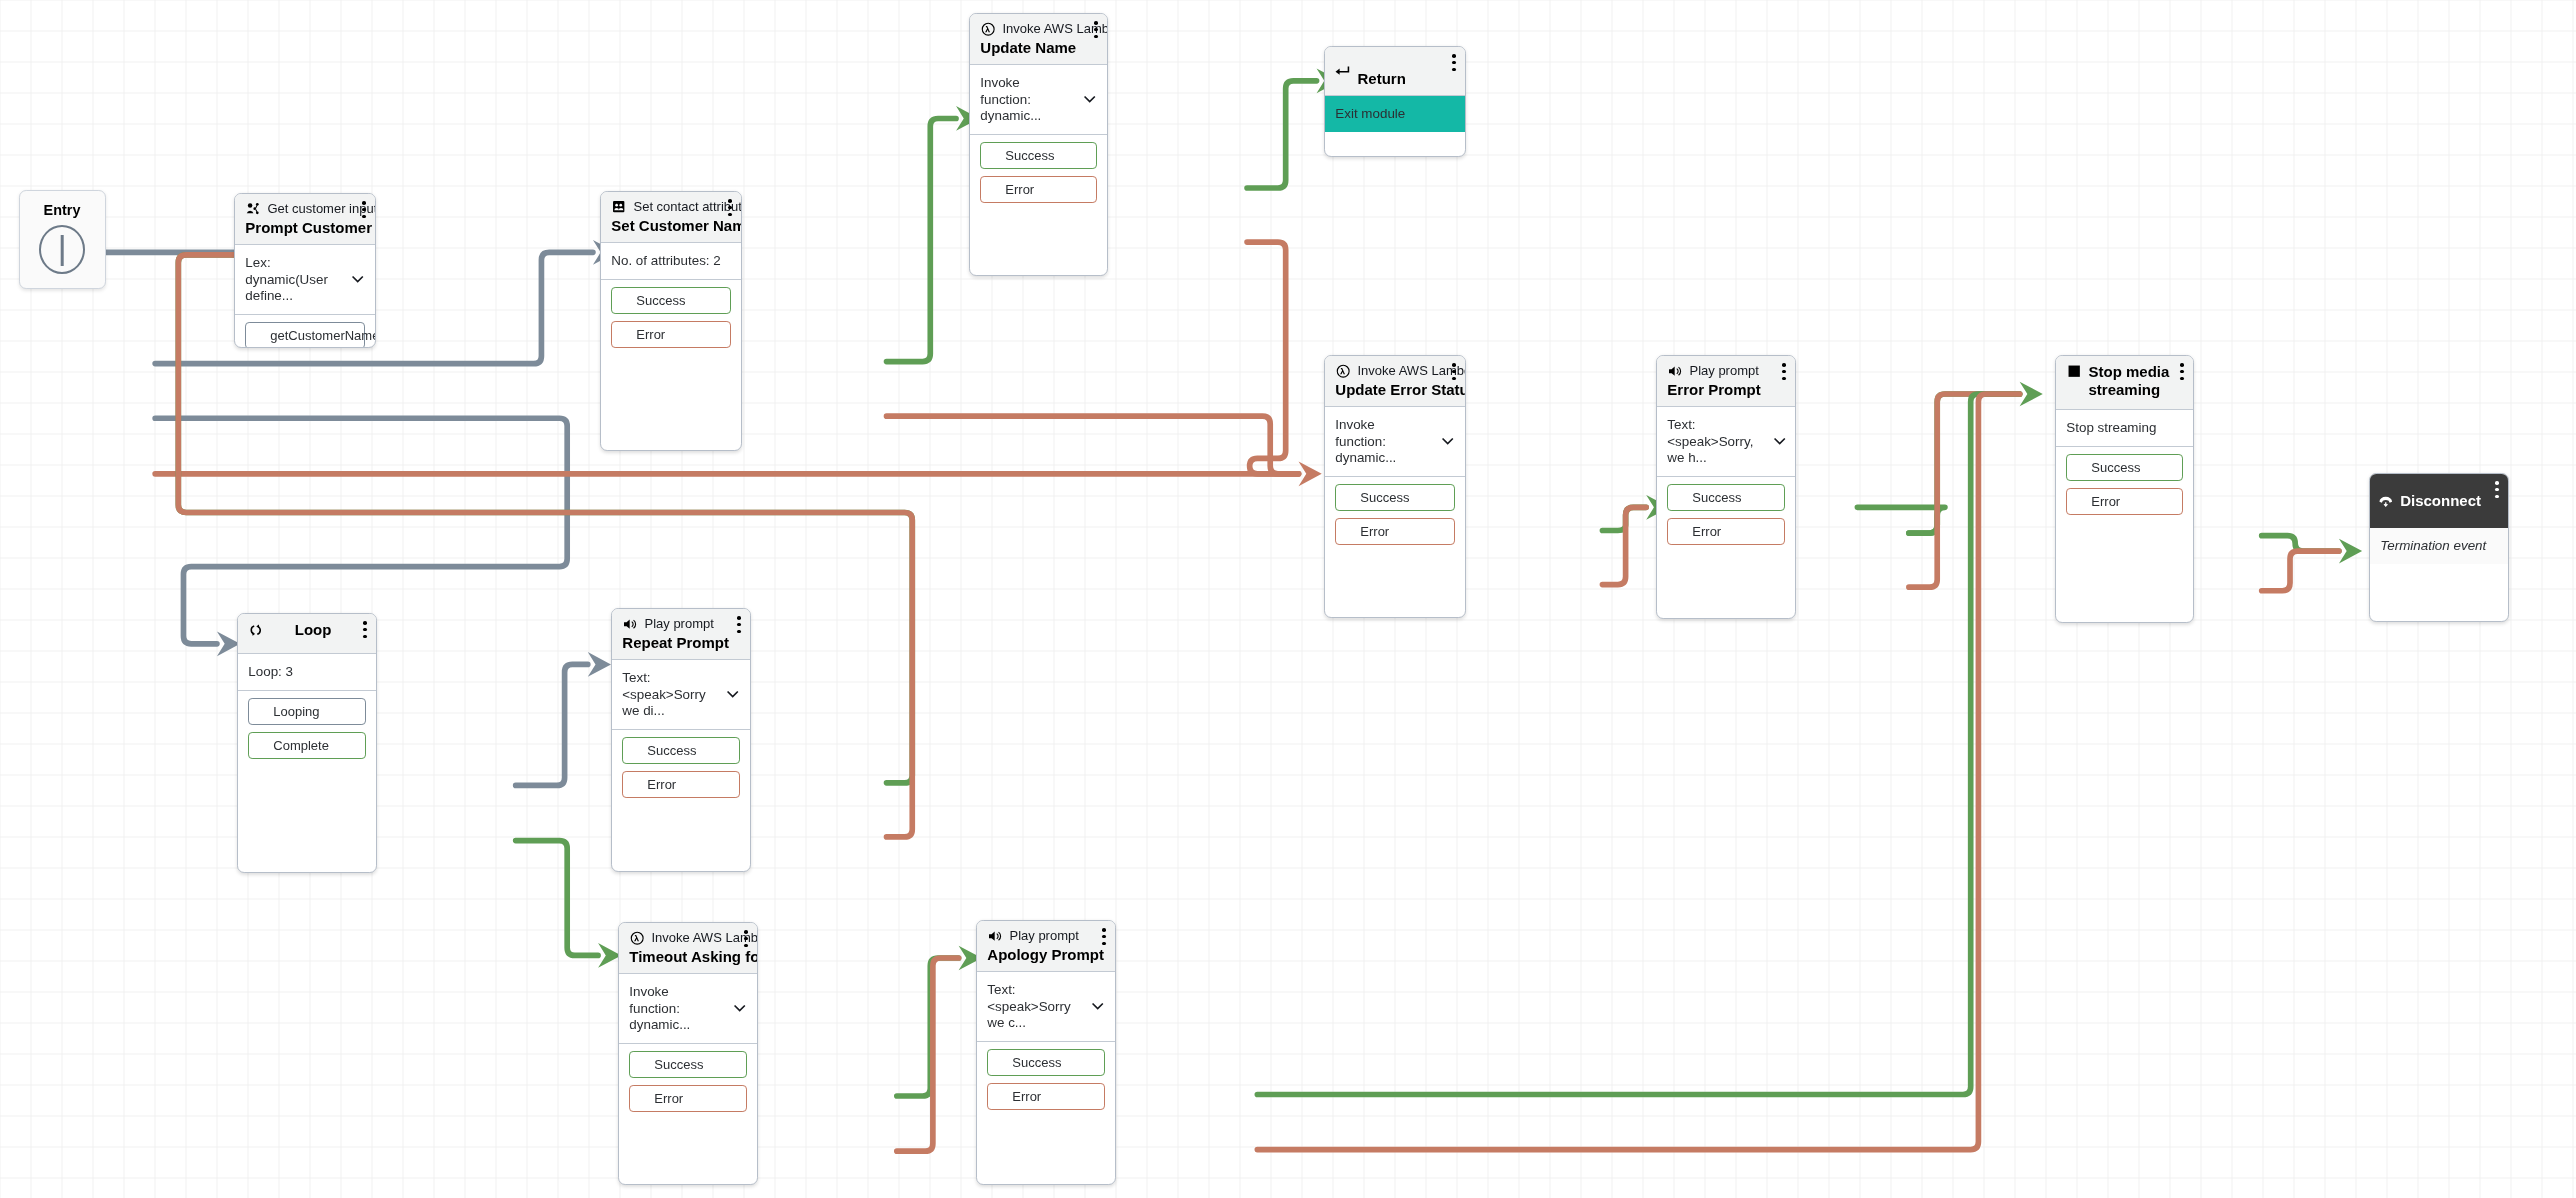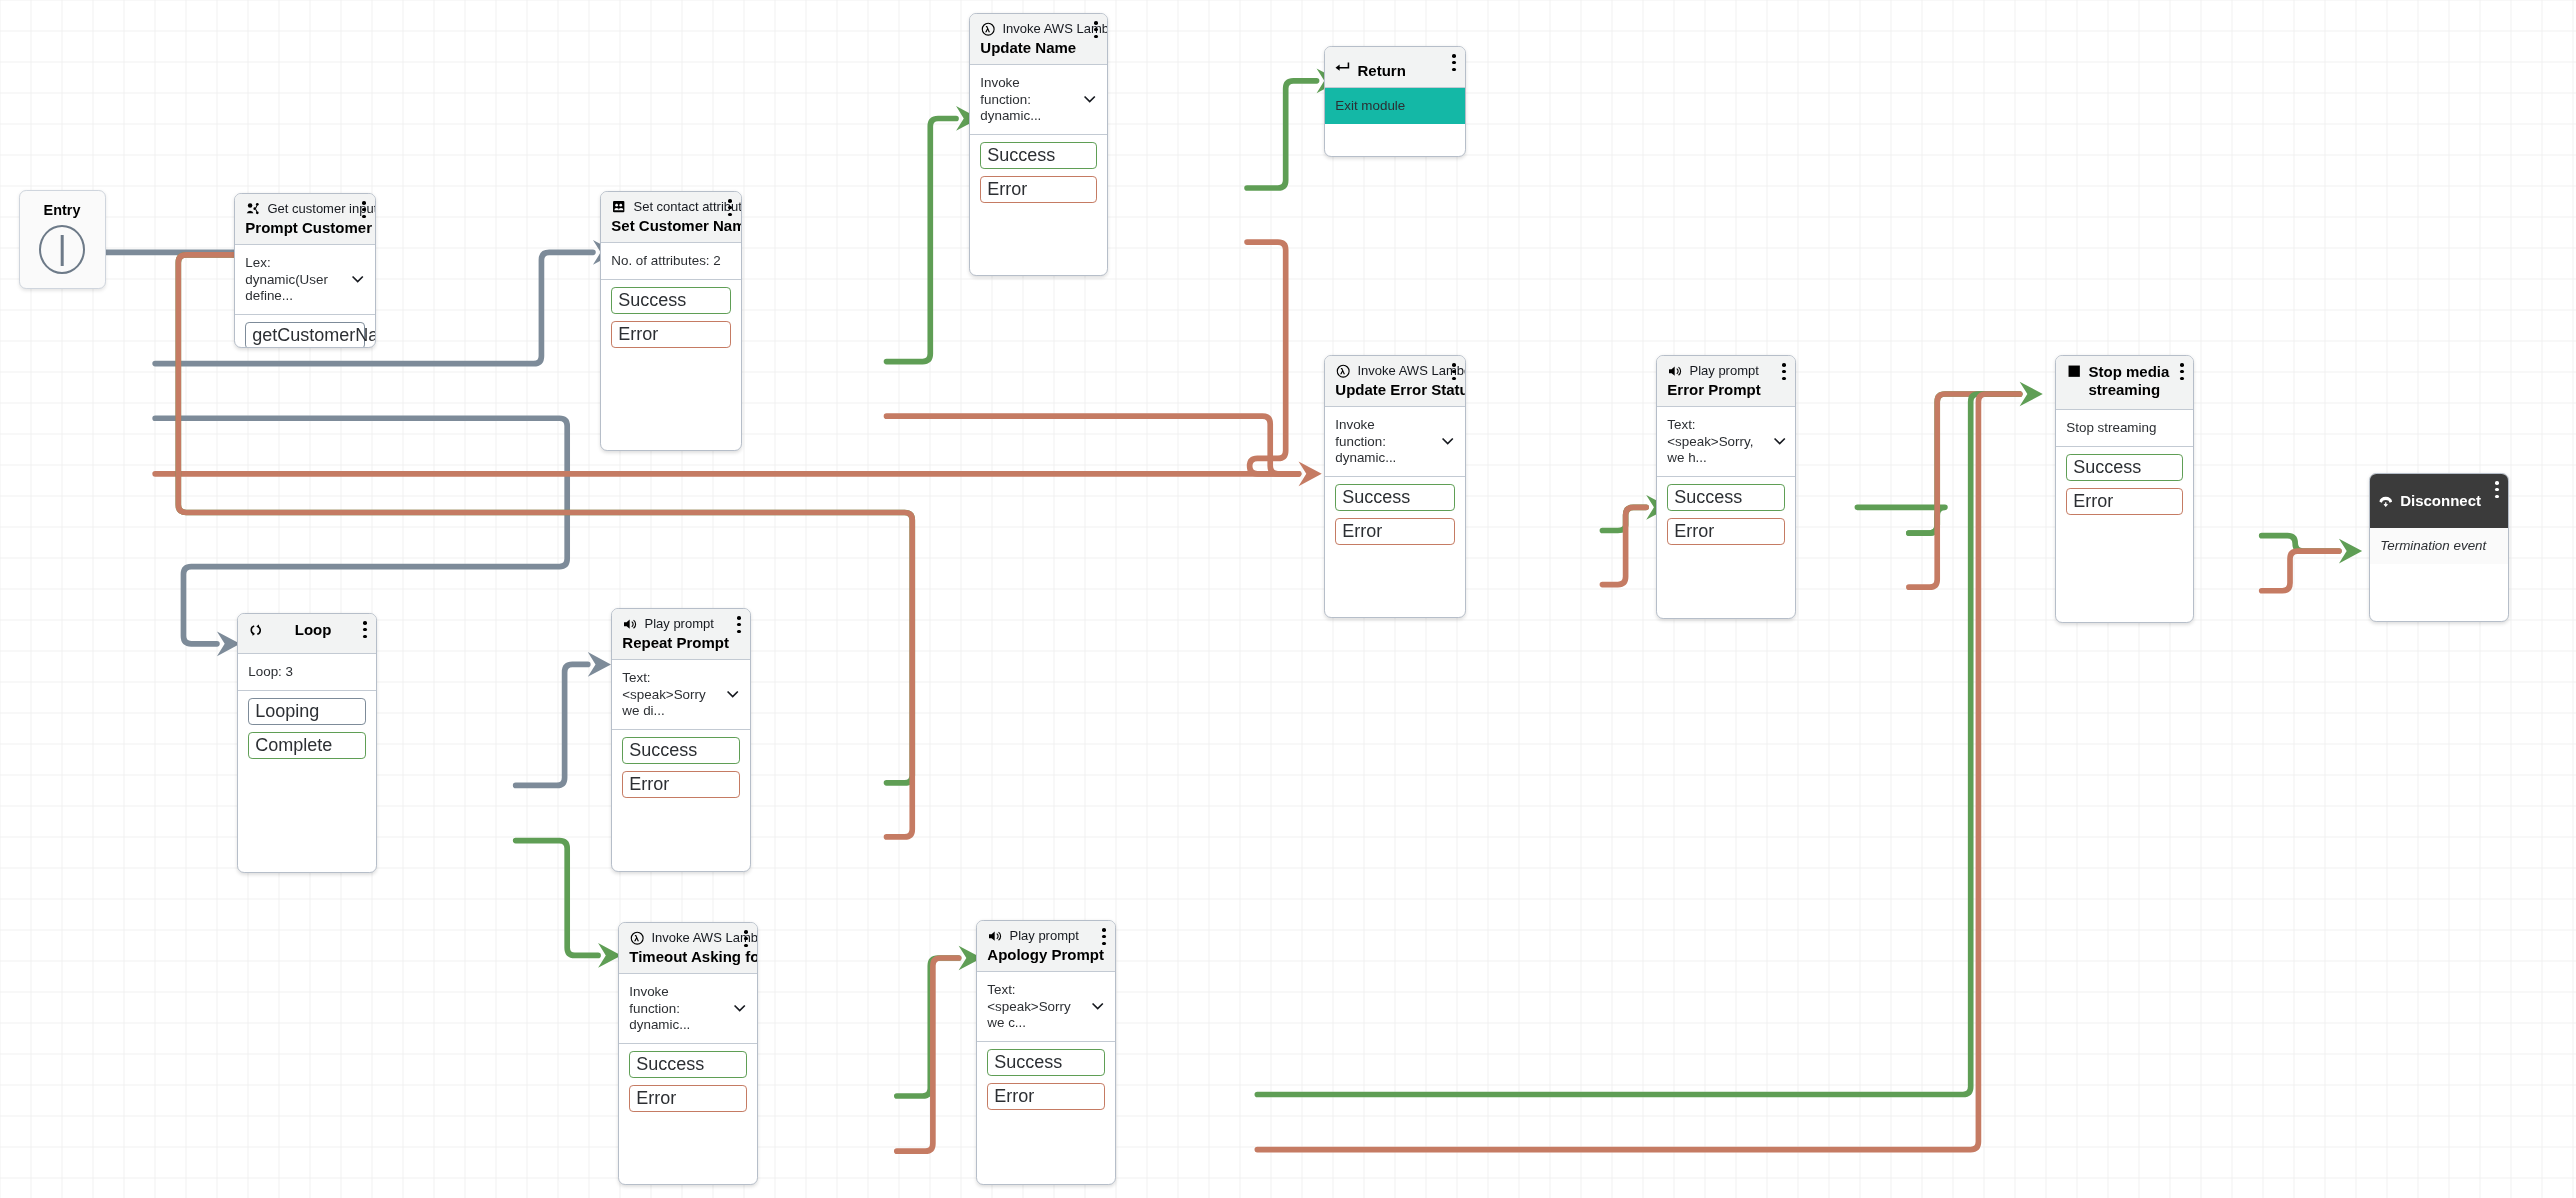--- a/index.html
+++ b/index.html
@@ -74,22 +74,22 @@
   }
   .chev{flex:0 0 auto;}
 
   .ports{padding:0 0 8.2px 0;border-top:0.5px solid #c3cad3;}
   .port{
     margin:7.2px 10.3px 0 10.3px;
     height:27px;
     border:1px solid #7d8b99;
     border-radius:4.1px;
     display:flex;align-items:center;
-    padding-left:6px;
-    font-size:18px;color:#2c2f33;
+    padding-left:24px;
+    font-size:13px;color:#2c2f33;
     background:#fff;
     box-sizing:border-box;
   }
   .port.ok{border-color:#5f9e55;}
   .port.err{border-color:#c57b63;}
   .port.plain{border-color:#7d8b99;}
 
   
   .entry{
     position:absolute;
@@ -299,21 +299,21 @@
 
   <div class="node" id="n3" style="left:1324px;top:46px;width:142px;height:111px;">
     <div class="node-head" style="min-height:39px;">
       <div class="head-row" style="align-items:center;">
         <span class="icon">
           <svg width="15.5" height="12.4" viewBox="0 0 30 24">
             <path d="M26 3 V13 H7" stroke="#000" stroke-width="3" fill="none"></path>
             <polygon points="9,7 9,19 1,13" fill="#000"></polygon>
           </svg>
         </span>
-        <span class="node-title" style="margin-top:8px;">Return</span>
+        <span class="node-title" style="margin-top:16px;">Return</span>
       </div>
       <div class="kebab">
           <i></i>
           <i></i>
           <i></i>
         </div>
     </div>
     <div class="node-body" style="background:#14b8a6;">
       <span class="body-text">Exit module</span>
     </div>

